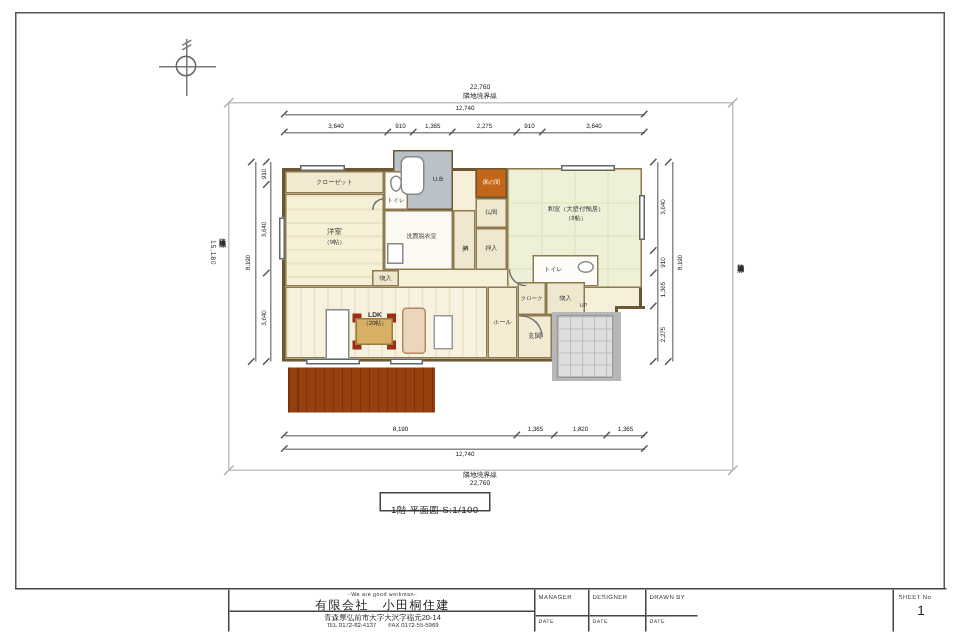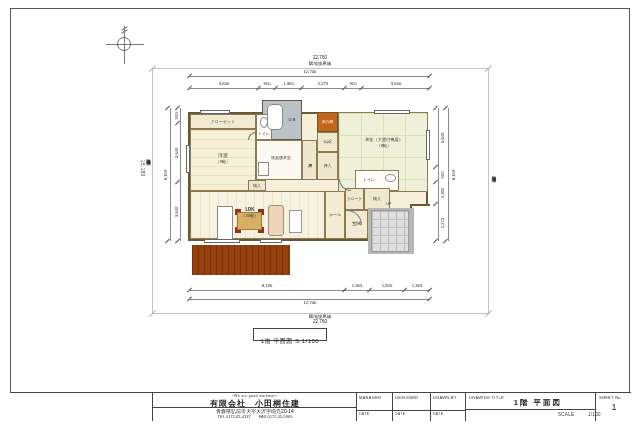--- a/index.html
+++ b/index.html
@@ -201,21 +201,21 @@
 
 <div class="a" style="left:253px;top:328px;width:74px;height:13px;border:1px solid #444;text-align:center;">
   <span style="font-size:6px;line-height:13px;letter-spacing:.5px;">1階 平面図 S:1/100</span>
 </div>
 
 <div class="a" style="left:10px;top:392px;width:621px;height:28px;border-top:1px solid #444;background:#fff;">
 
 
   <div class="tb-cell" style="left:142px;width:204px;">
     <div class="tb-lab cx" style="left:102px;top:0.5px;font-size:3.6px;">~We are good workman~</div>
-    <div class="a cx" style="left:102px;top:4.5px;font-size:8px;font-weight:bold;letter-spacing:1px;white-space:nowrap;">有限会社　小田桐住建</div>
+    <div class="a cx" style="left:102px;top:4.5px;font-size:8px;font-weight:normal;letter-spacing:1px;white-space:nowrap;">有限会社　小田桐住建</div>
     <div class="tb-div" style="top:14px;"></div>
     <div class="a cx" style="left:102px;top:15px;font-size:5px;white-space:nowrap;">青森県弘前市大字大沢字稲元20-14</div>
     <div class="a cx" style="left:102px;top:21px;font-size:4px;color:#333;white-space:nowrap;">TEL  0172-82-4137　　FAX  0172-55-5969</div>
   </div>
 
   <div class="tb-cell" style="left:346px;width:36px;">
     <div class="tb-lab" style="left:2px;top:2px;">MANAGER</div>
     <div class="tb-div" style="top:17px;"></div>
     <div class="tb-lab" style="left:2px;top:18.5px;font-size:3.5px;">DATE</div>
   </div>
@@ -225,25 +225,18 @@
     <div class="tb-div" style="top:17px;"></div>
     <div class="tb-lab" style="left:2px;top:18.5px;font-size:3.5px;">DATE</div>
   </div>
 
   <div class="tb-cell" style="left:420px;width:35px;">
     <div class="tb-lab" style="left:2px;top:2px;">DRAWN BY</div>
     <div class="tb-div" style="top:17px;"></div>
     <div class="tb-lab" style="left:2px;top:18.5px;font-size:3.5px;">DATE</div>
   </div>
 
-  <div class="tb-cell" style="left:455px;width:130px;">
-    <div class="tb-lab" style="left:3px;top:1.5px;">DRAWING TITLE</div>
-    <div class="a cx" style="left:72px;top:5px;font-size:7.5px;letter-spacing:2px;font-weight:bold;white-space:nowrap;">1階 平面図</div>
-    <div class="tb-div" style="top:16px;"></div>
-    <div class="tb-lab" style="left:92px;top:19px;font-size:4.5px;">SCALE</div>
-    <div class="tb-lab" style="left:122px;top:19px;font-size:4.5px;">1/100</div>
-  </div>
 
   <div class="tb-cell" style="left:585px;width:36px;">
     <div class="tb-lab" style="left:3px;top:1.5px;">SHEET No</div>
     <div class="a cx" style="left:18px;top:9px;font-size:9px;">1</div>
   </div>
 </div>
 
 </body></html>

